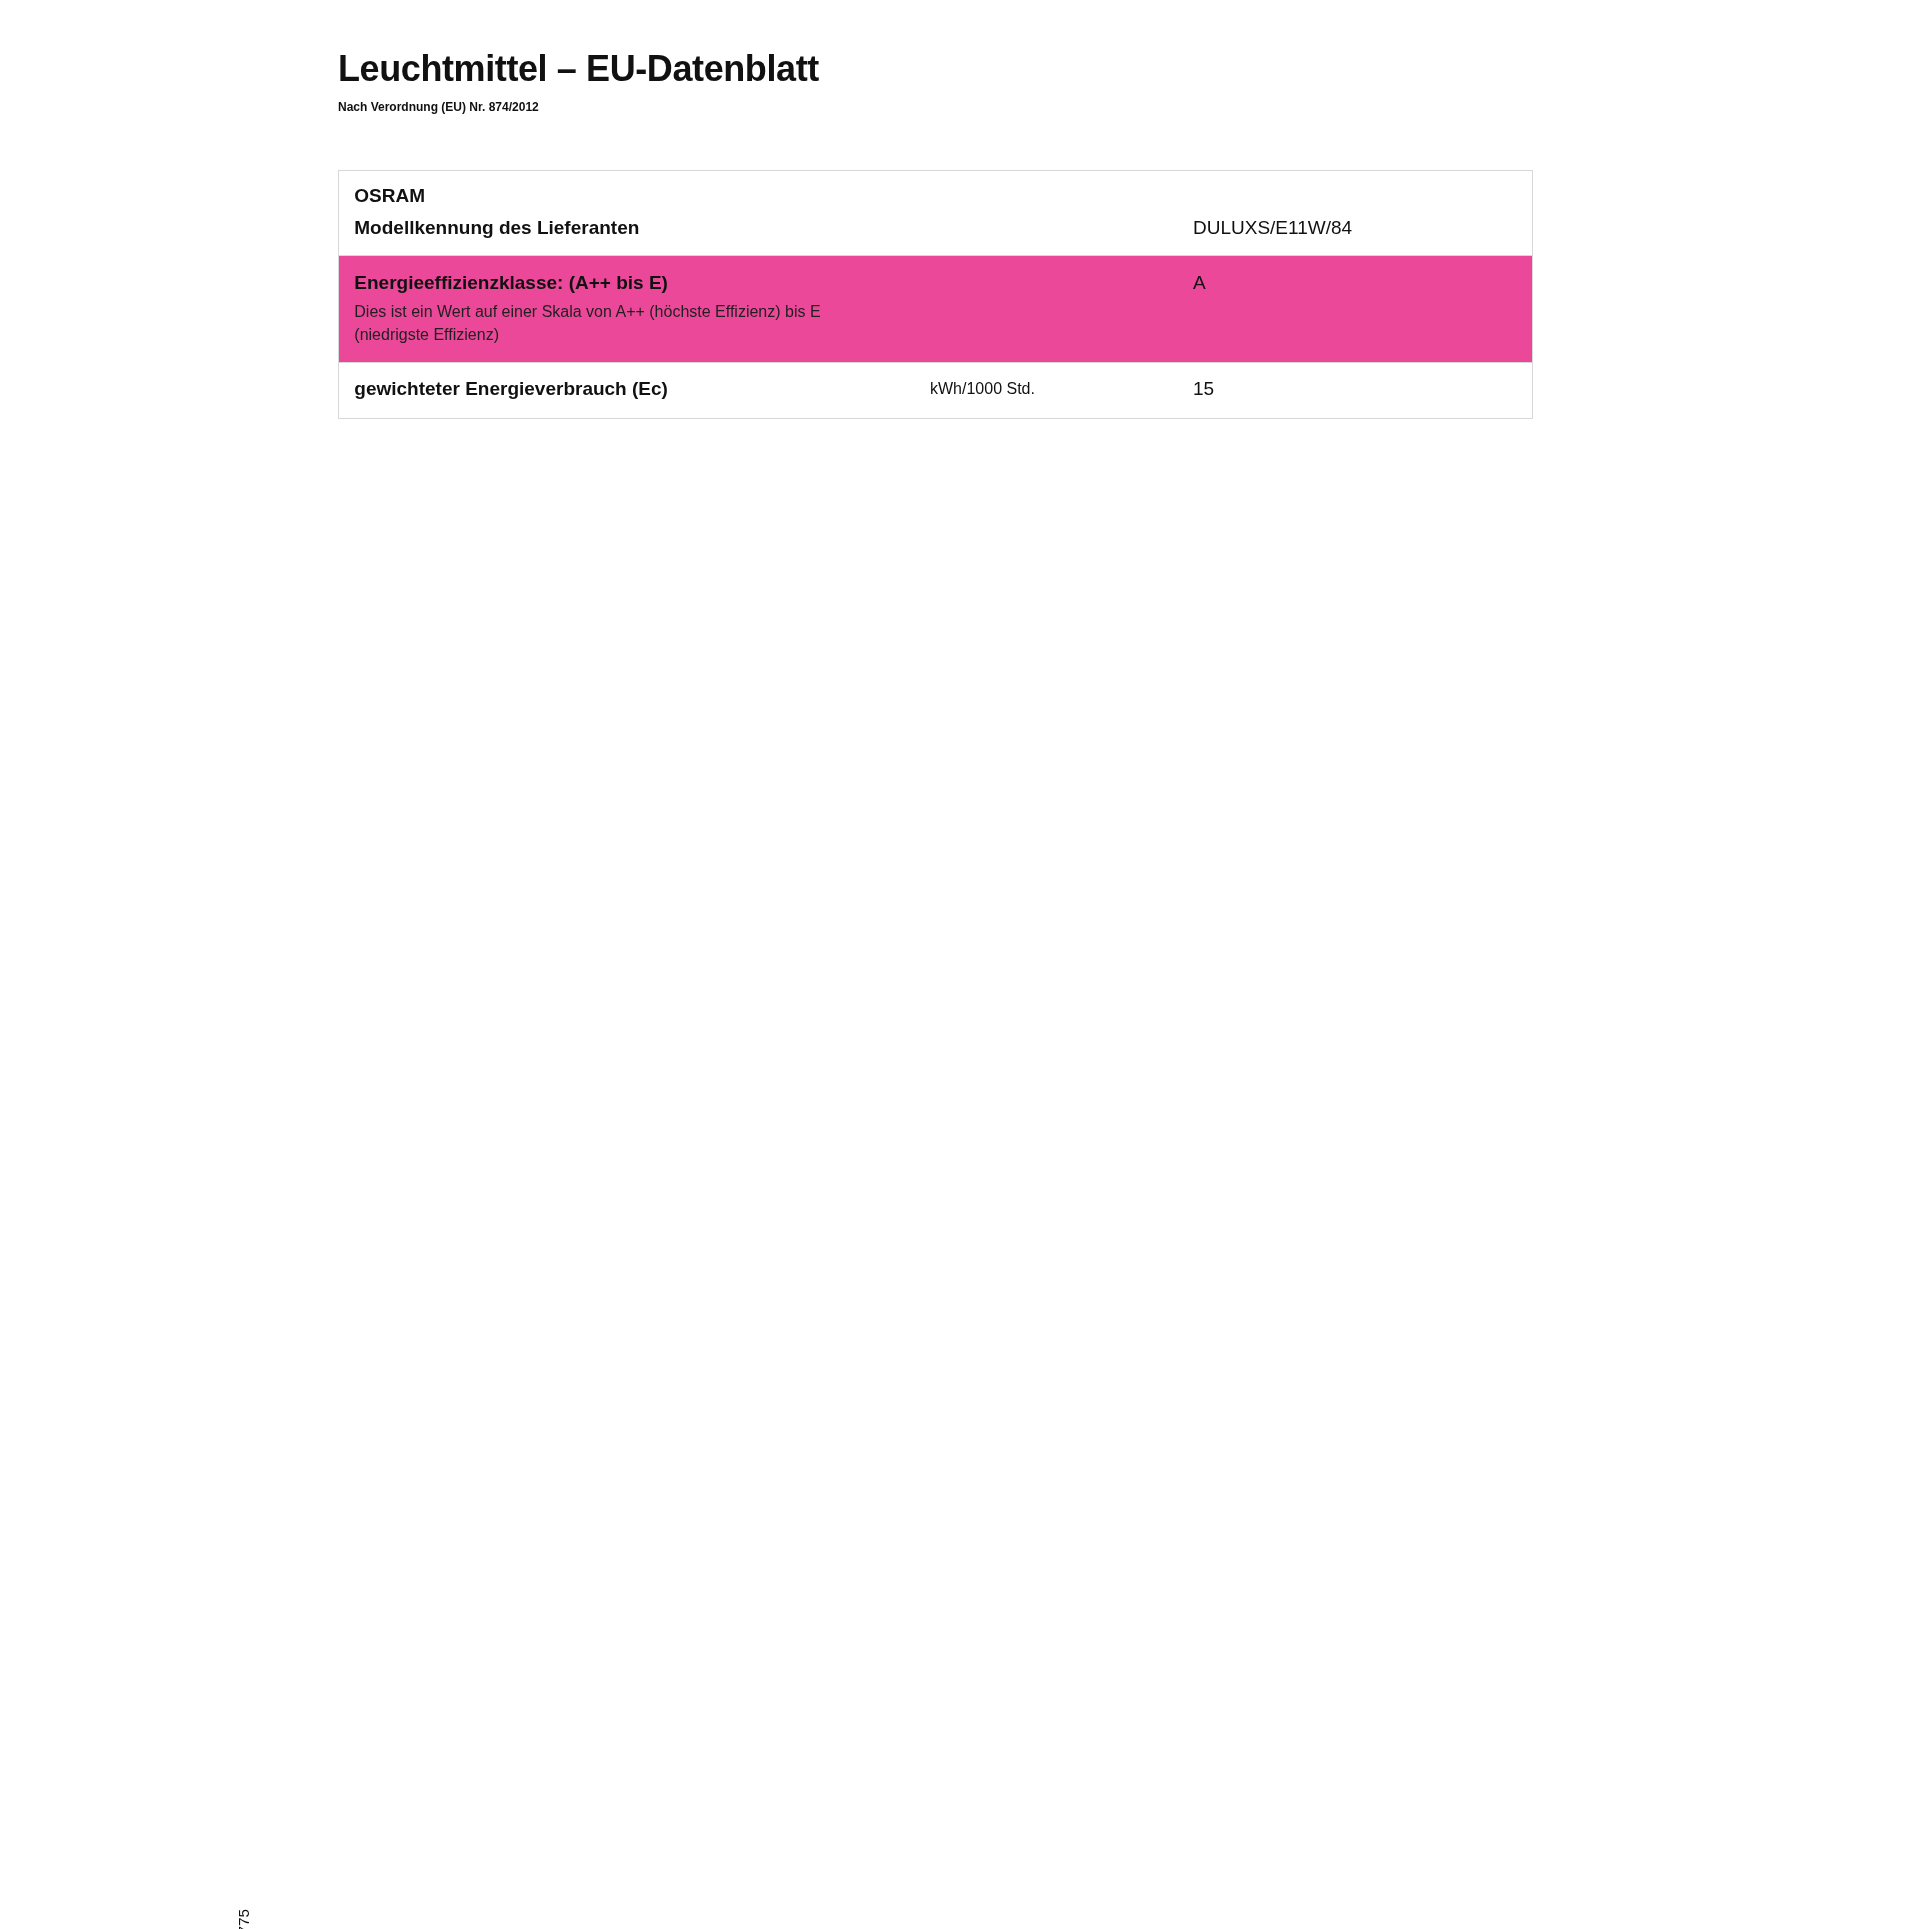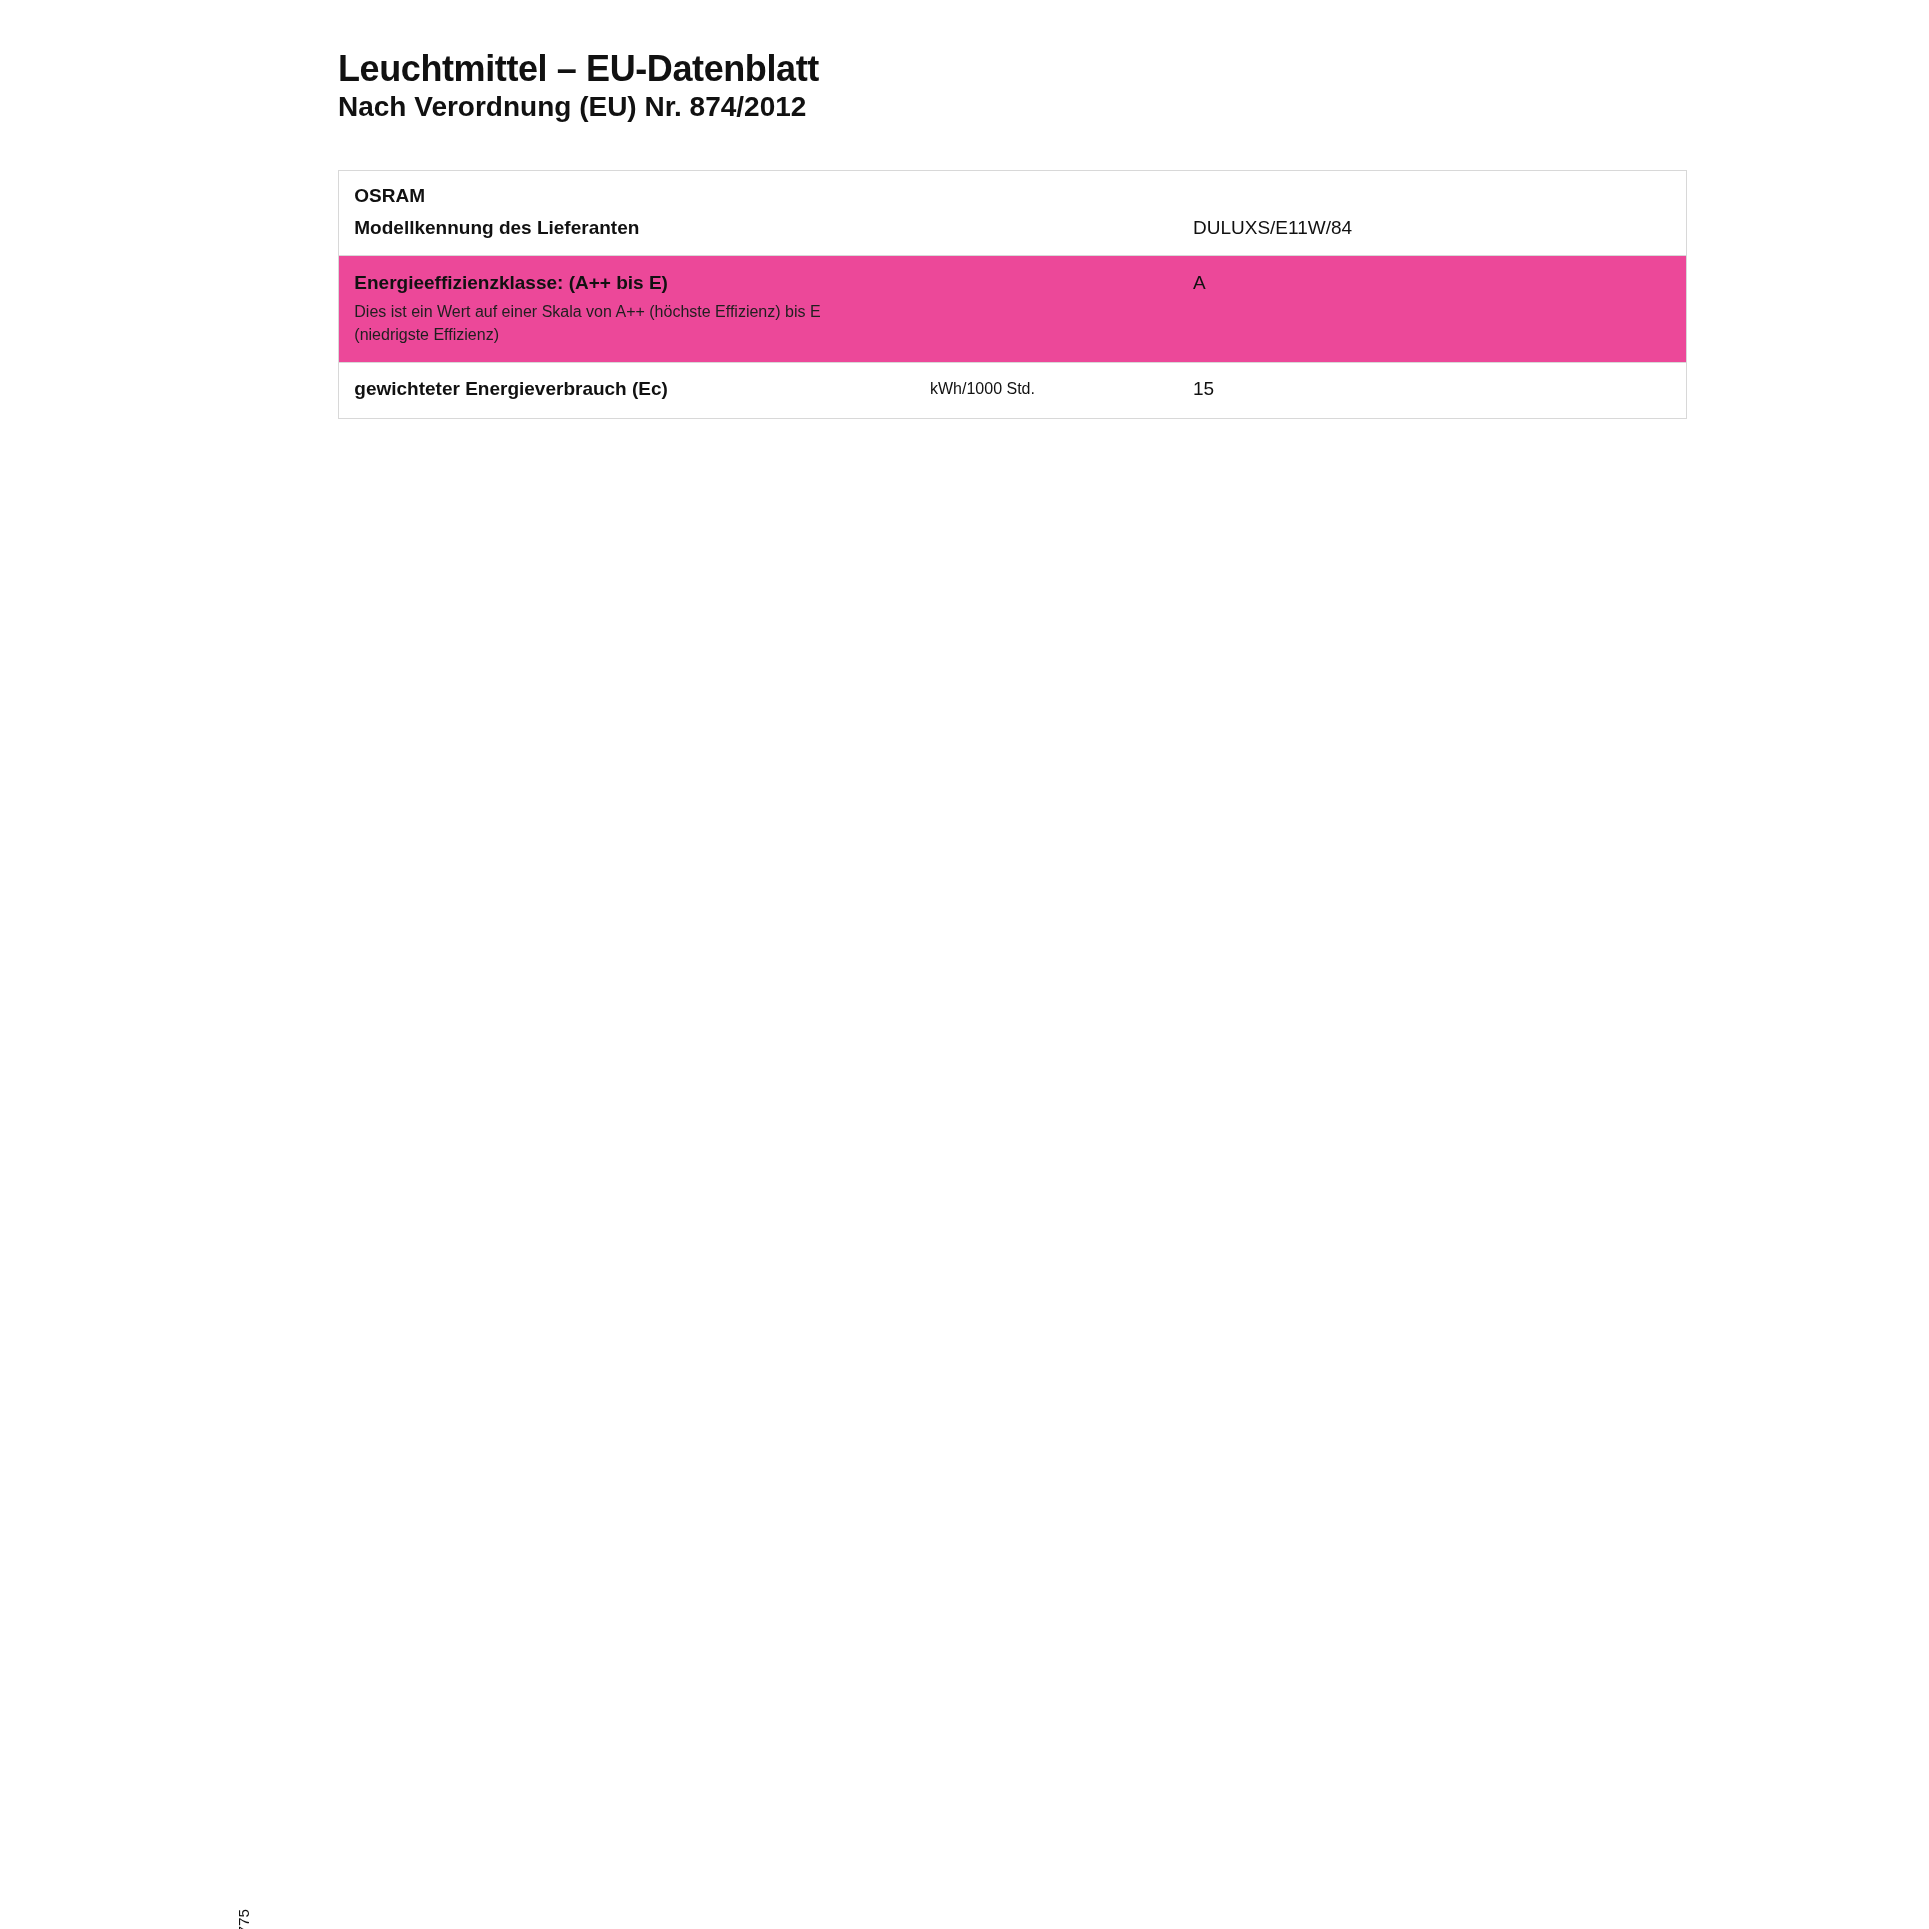--- a/index.html
+++ b/index.html
@@ -33,35 +33,35 @@
     font-size: 36px;
     font-weight: bold;
     letter-spacing: -0.4px;
     line-height: 44px;
     margin: 0;
     padding-top: 4.6px;
     color: #111111;
     white-space: nowrap;
   }
   .doc-subtitle {
-    font-size: 28px;
+    font-size: 12px;
     font-weight: bold;
     line-height: 26px;
     margin: 0;
     padding-top: 3.1px;
     color: #111111;
     white-space: nowrap;
   }
 
   
   .datasheet {
     position: absolute;
     left: 338px;
     top: 128px;
-    width: 1349px;
+    width: 1195px;
     border: 0.8px solid #d8d8d8;
     box-sizing: border-box;
     background: #ffffff;
   }
   .ds-row {
     display: flex;
     align-items: flex-start;
     box-sizing: border-box;
   }
   .ds-row.shaded {

